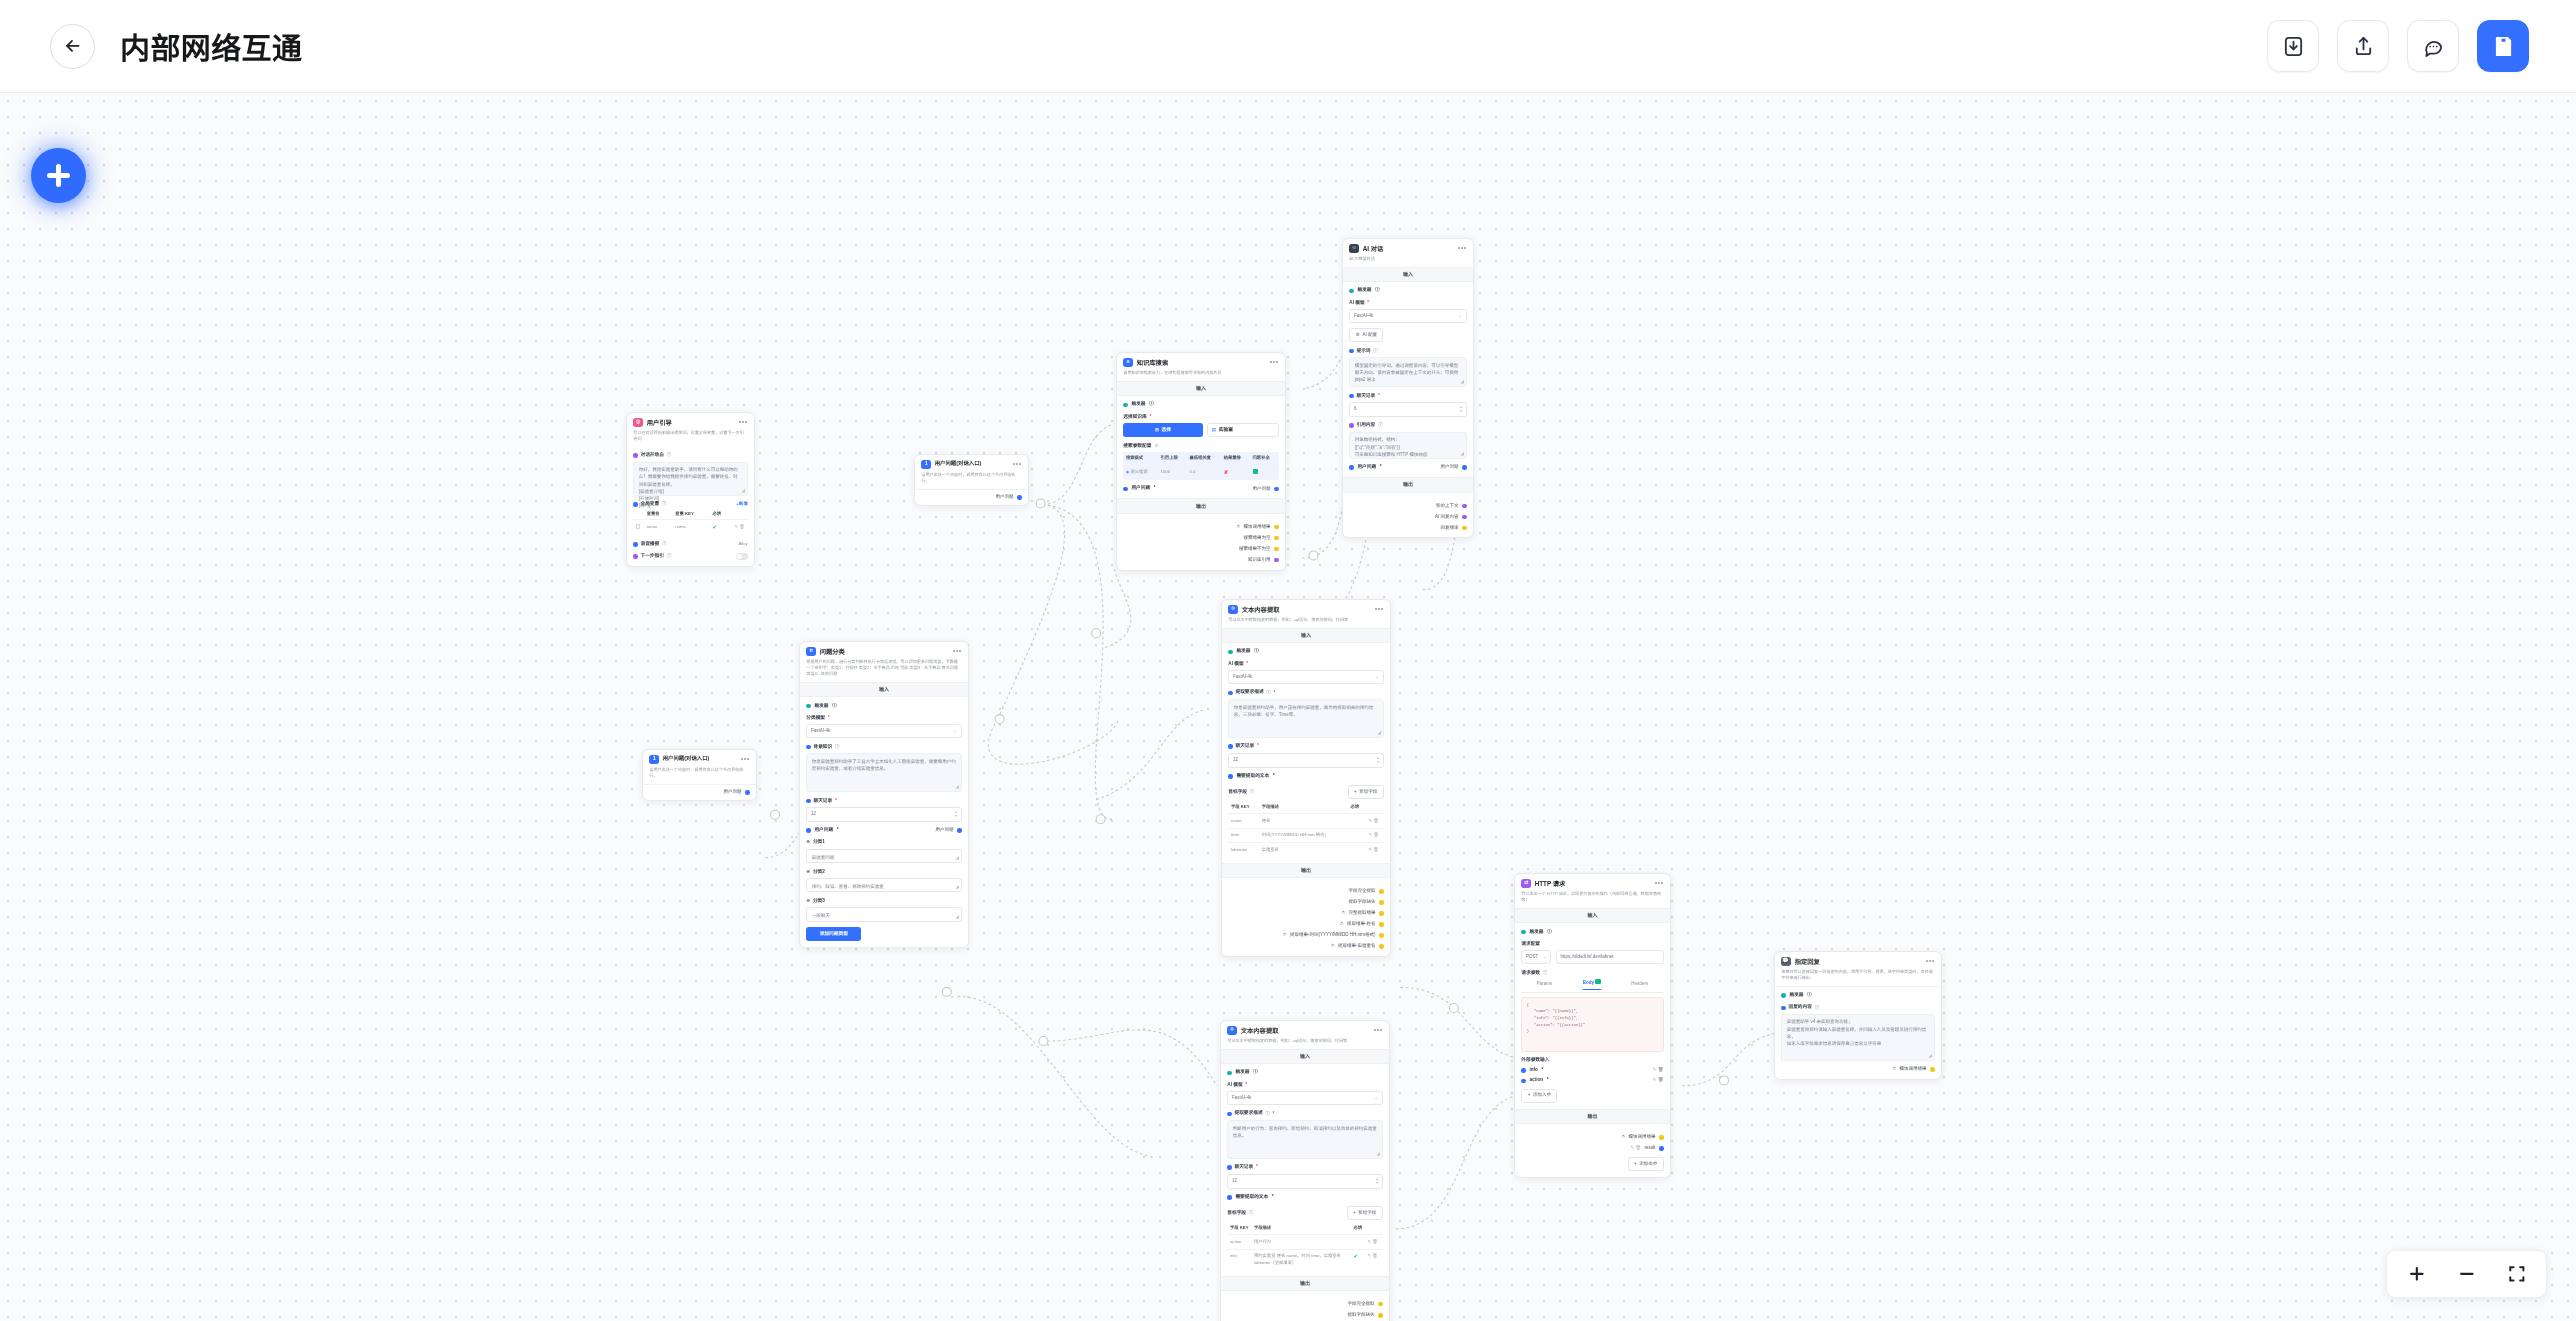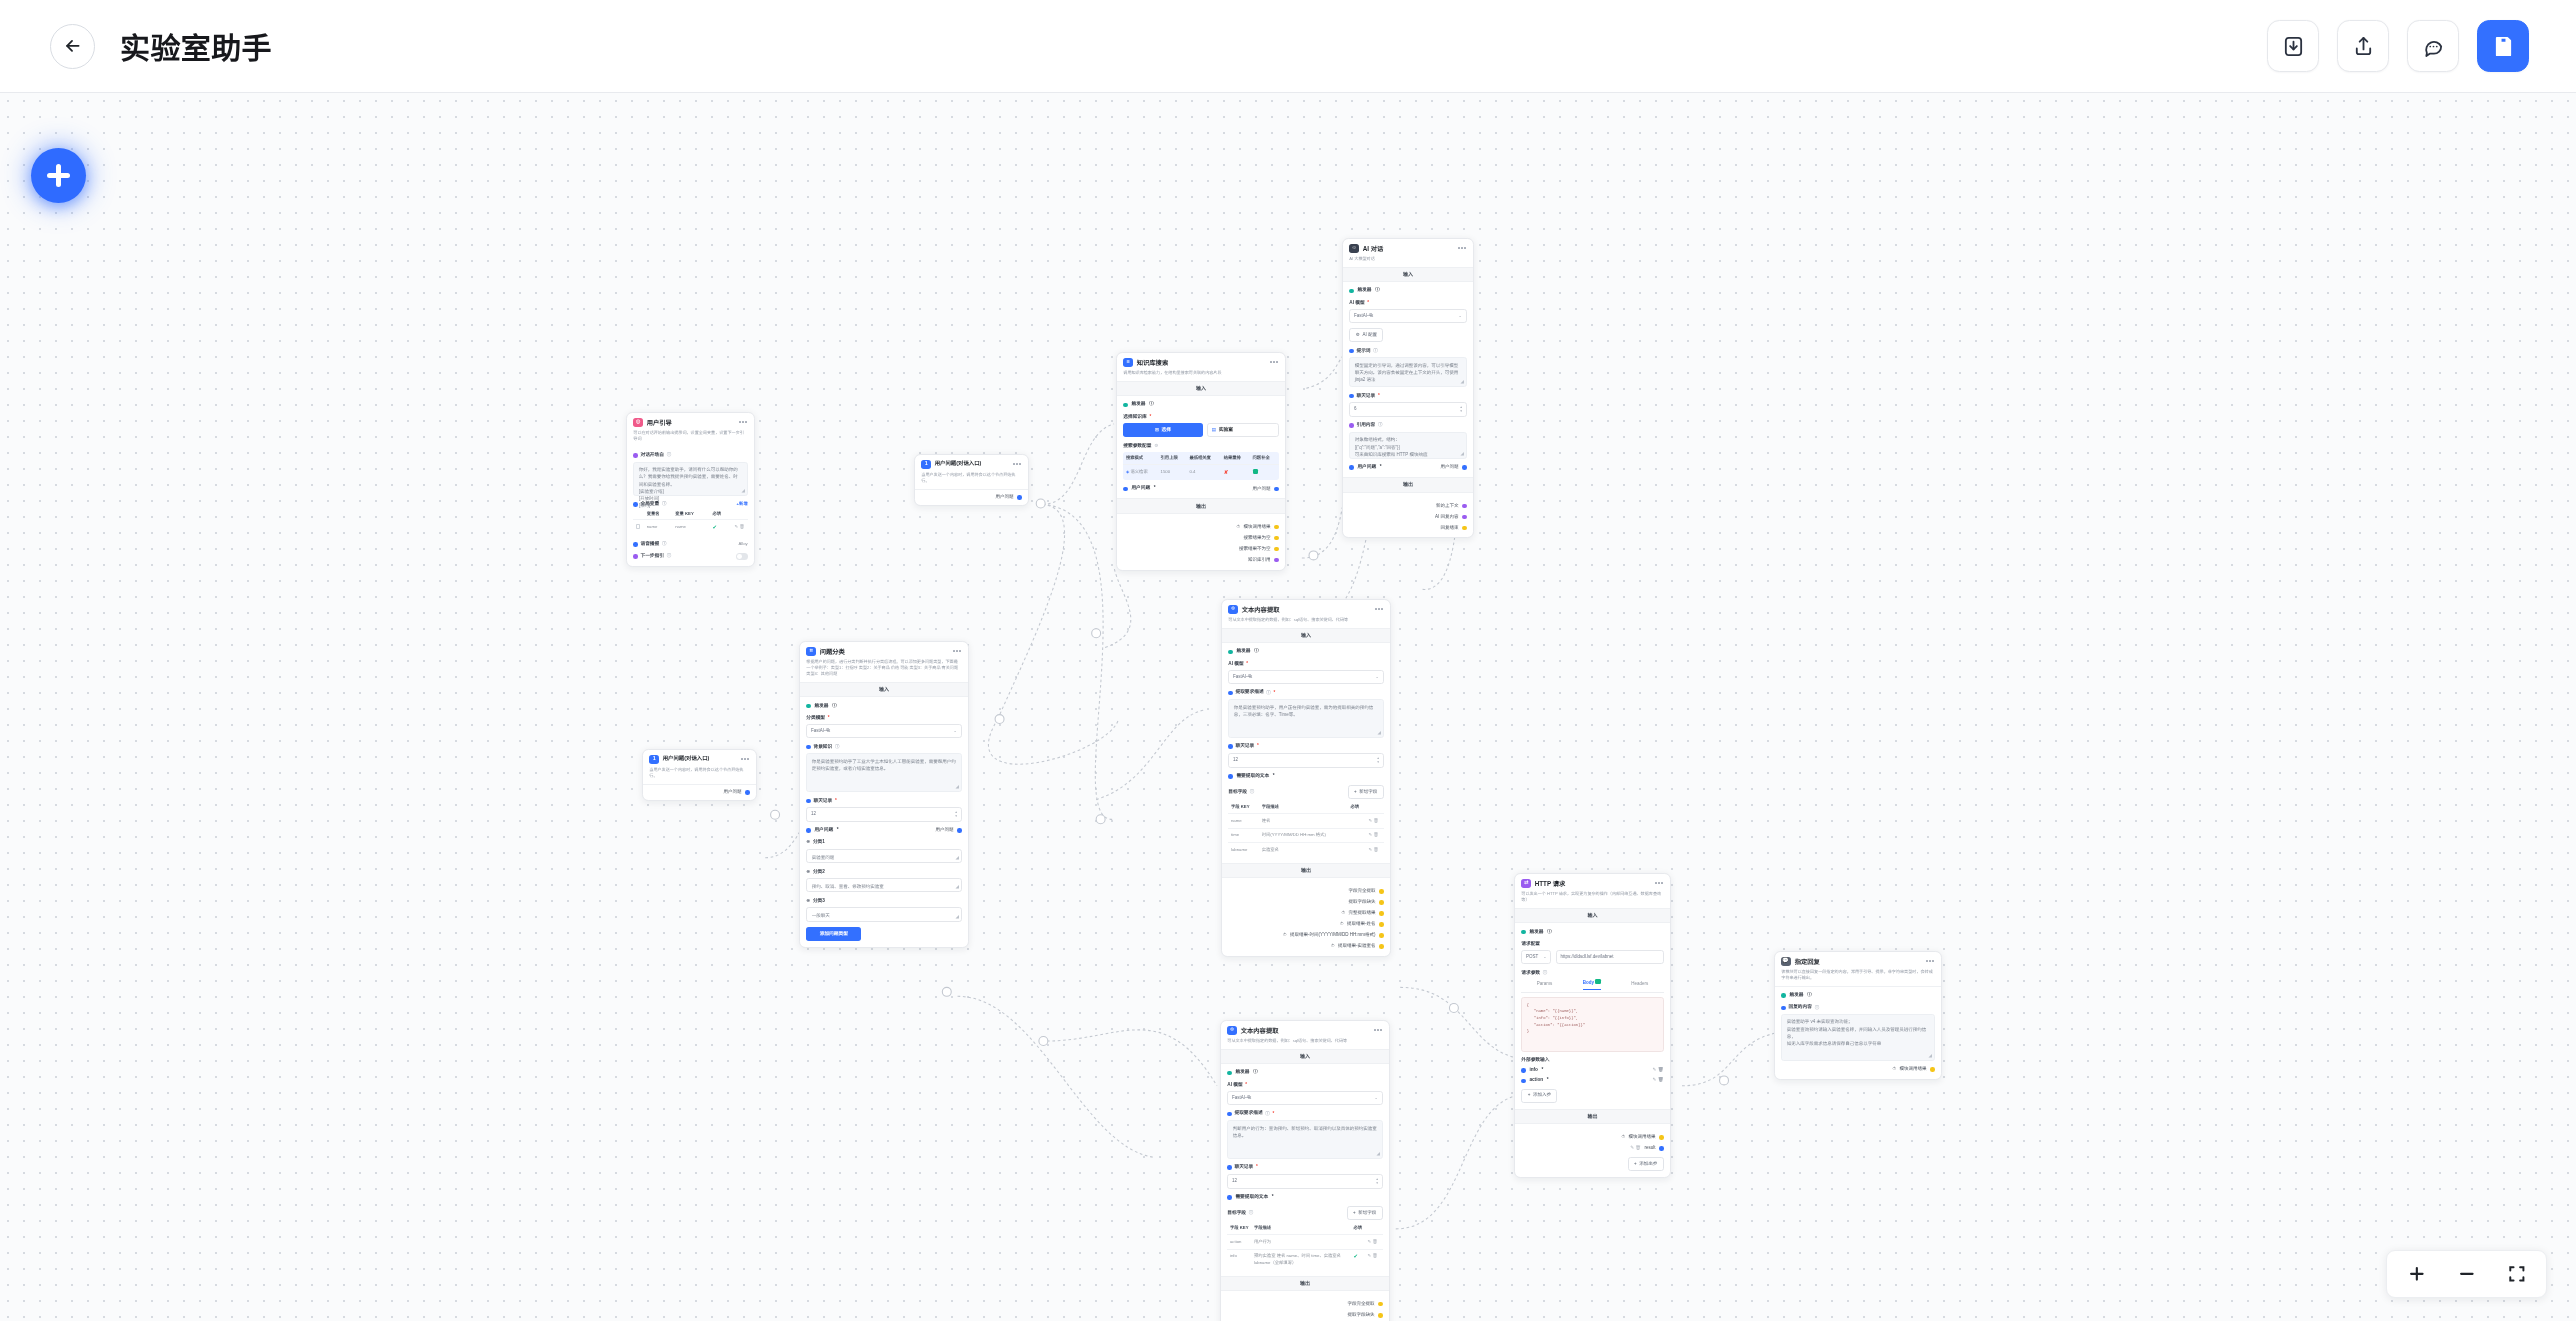--- a/index.html
+++ b/index.html
@@ -181,21 +181,21 @@
 </head>
 <body>
 
 <div class="header">
   <div class="back-btn">
     <svg viewBox="0 0 24 24" fill="none" stroke="#1f2329" stroke-width="2.2" stroke-linecap="round" stroke-linejoin="round">
       <line x1="19" y1="12" x2="5" y2="12"></line>
         <polyline points="11 18 5 12 11 6"></polyline>
     </svg>
   </div>
-  <div class="page-title">实验室助手</div>
+  <div class="page-title">内部网络互通</div>
   <div class="header-spacer"></div>
   <div class="hdr-actions">
     <div class="hdr-btn">
       <svg viewBox="0 0 24 24" fill="none" stroke="#2b3240" stroke-width="1.9" stroke-linecap="round" stroke-linejoin="round">
         <rect x="4" y="3" width="16" height="18" rx="3"></rect>
           <line x1="12" y1="7" x2="12" y2="15"></line>
           <polyline points="8.5 11.5 12 15 15.5 11.5"></polyline>
       </svg>
     </div>
     <div class="hdr-btn">

